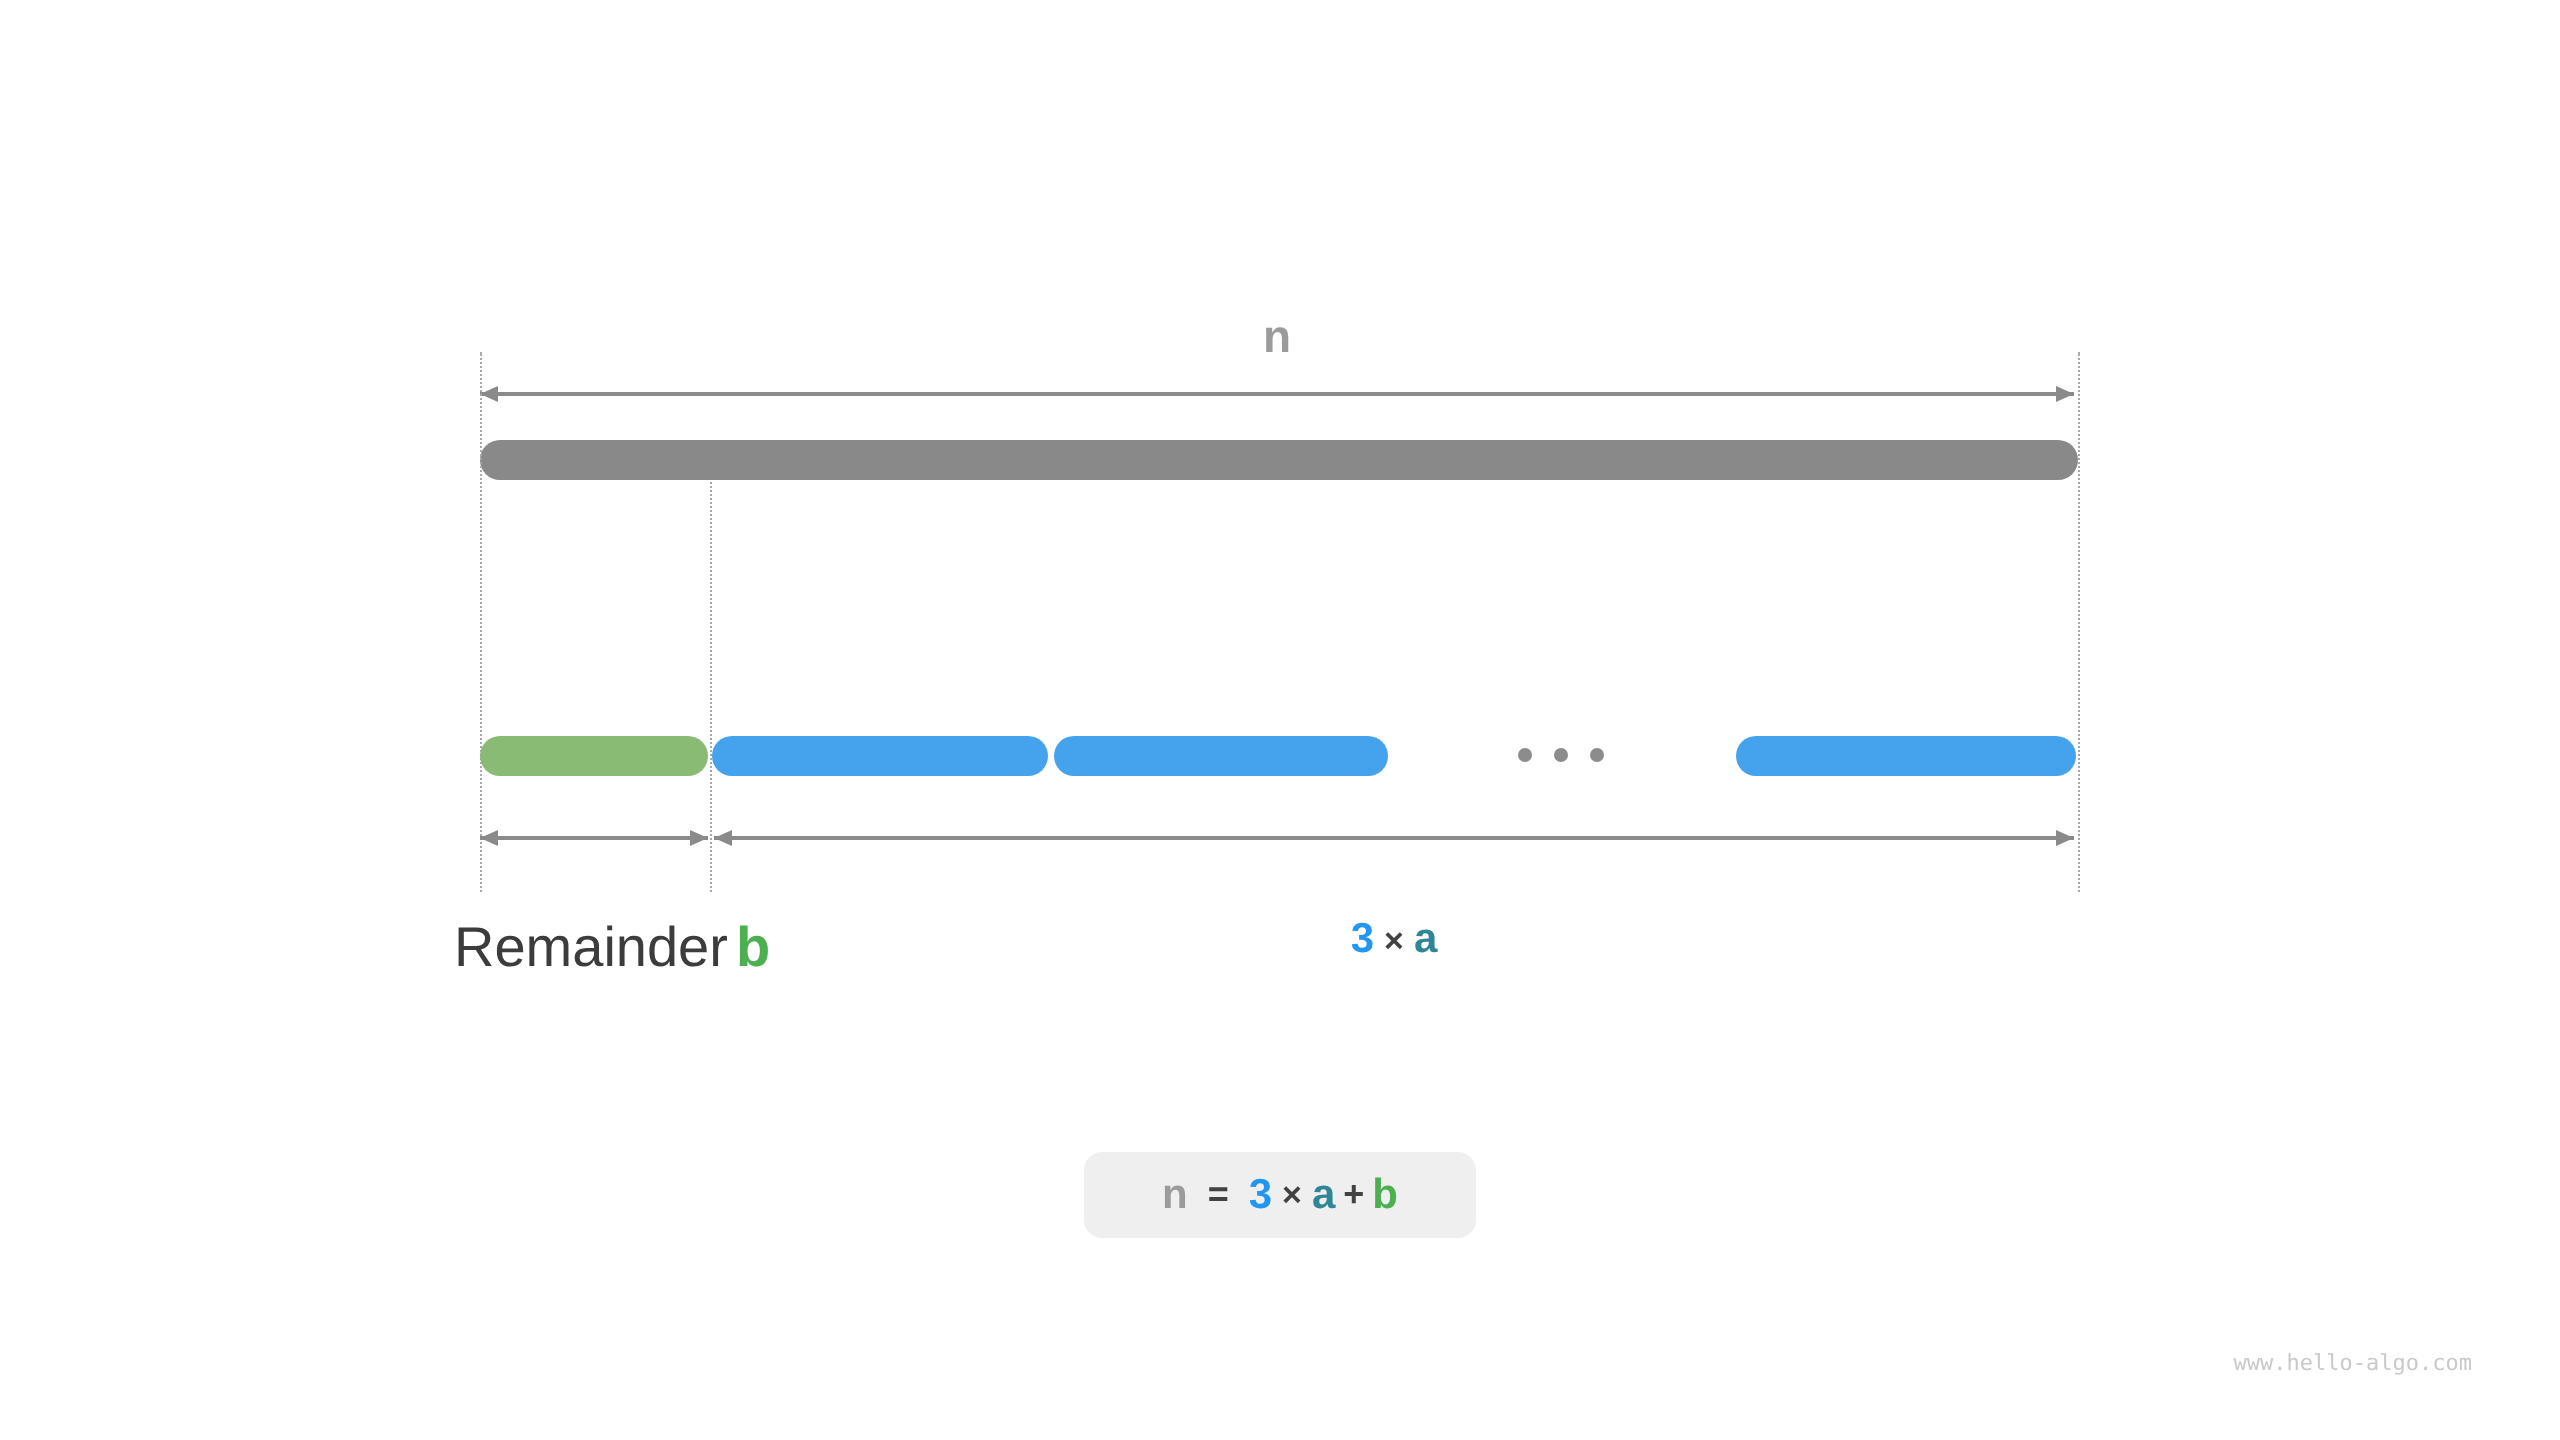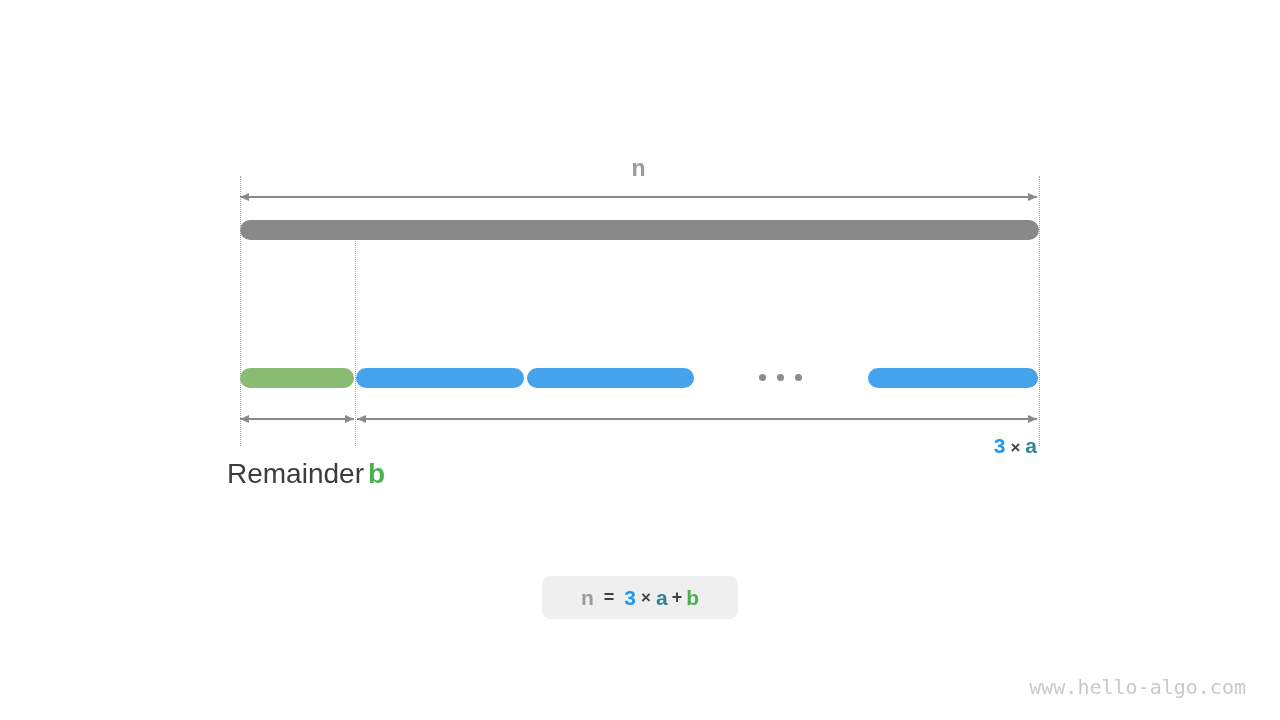--- a/index.html
+++ b/index.html
@@ -34,42 +34,42 @@
   
   .label-n{
     position:absolute;left:240px;top:155px;width:797px;text-align:center;
     font-size:23px;font-weight:bold;color:#9b9b9b;
   }
   .label-remainder{
     position:absolute;left:227px;top:458px;font-size:28px;color:#3c3c3c;white-space:nowrap;
   }
   .label-remainder .var-b{color:#4caf50;font-weight:bold;margin-left:4px;}
   .label-product{
-    position:absolute;left:357px;top:434px;width:680px;text-align:right;
+    position:absolute;left:357px;top:458px;width:680px;text-align:center;
     font-size:21px;color:#424242;white-space:nowrap;
   }
   .coef-blue{color:#2196f3;font-weight:bold;}
   .times-sign{color:#424242;font-size:17px;font-weight:bold;margin:0 5px;}
   .var-a{color:#2f8694;font-weight:bold;}
   
   .formula-box{
     position:absolute;left:542px;top:576px;width:196px;height:43px;
     background:#efefef;border-radius:9px;
     display:flex;align-items:center;justify-content:center;
     font-size:21px;font-weight:bold;color:#424242;
   }
   .f-lhs{color:#9b9b9b;}
   .f-eq{margin:0 10px;font-size:18px;}
   .f-times{margin:0 5px;font-size:17px;}
   .f-plus{margin:0 4px;font-size:18px;}
   .f-b{color:#4caf50;}
   
   .watermark{
-    position:absolute;right:34px;top:675px;
-    font-family:"DejaVu Sans Mono", monospace;font-size:20px;color:#c9c9c9;
+    position:absolute;right:44px;top:675px;
+    font-family:"DejaVu Sans Mono", monospace;font-size:11px;color:#c9c9c9;
   }
 </style>
 </head>
 <body>
 
 <div class="stage">
 
   <div class="label-n">n</div>
   <div class="arr arr-top"></div>
 

